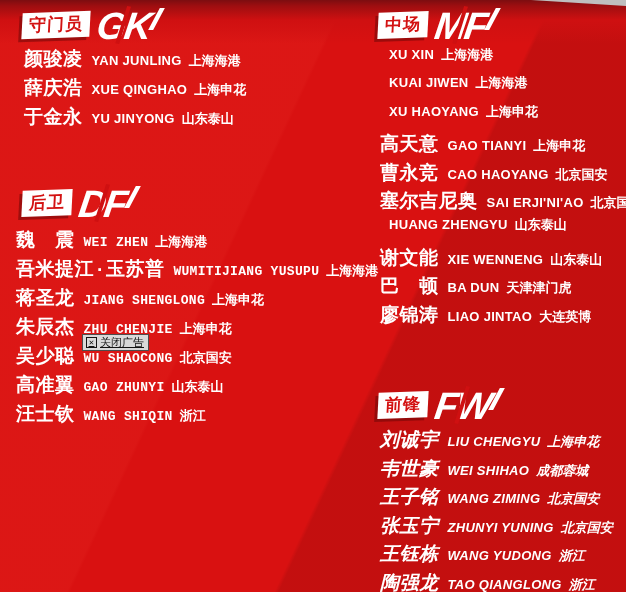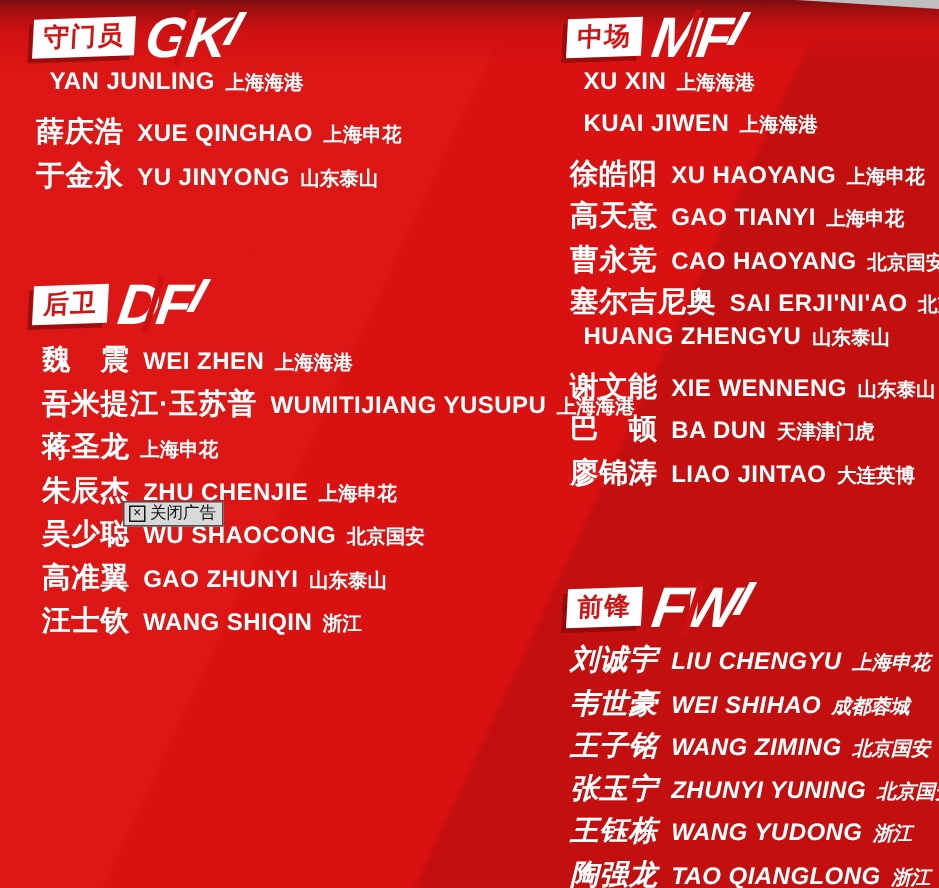--- a/index.html
+++ b/index.html
@@ -50,38 +50,39 @@
     display:inline-block;width:5px;height:22px;background:#ffffff;
     transform:skewX(-28deg);margin-left:4px;margin-bottom:8px;vertical-align:bottom;
   }
   
   ul.rows{position:absolute;list-style:none;margin:0;padding:0;z-index:1;}
   li.player-row{display:flex;align-items:baseline;white-space:nowrap;}
   .rows-gk li, .rows-df li{height:29px;}
   .rows-mf li{height:28.4px;}
   .rows-fw li{height:28.6px;font-style:italic;}
   .cn{font-size:19px;font-weight:bold;letter-spacing:0.5px;}
-  .py{font-size:16px;font-weight:bold;letter-spacing:0.3px;margin-left:9px;}
+  .py{font-size:13px;font-weight:bold;letter-spacing:0.3px;margin-left:9px;}
   .club{font-size:13px;font-weight:bold;margin-left:7px;}
   
   #hdr-gk{left:22px;top:8px;}
   #rows-gk{left:24px;top:46px;}
   #hdr-df{left:22px;top:186px;}
-  #rows-df{left:28px;top:227px;}
+  #rows-df{left:16px;top:227px;font-family:Liberation Mono, monospace;}
   #hdr-mf{left:378px;top:8px;}
   #rows-mf{left:380px;top:46px;}
   #hdr-fw{left:378px;top:388px;}
   #rows-fw{left:380px;top:427px;}
   
   .ad-close{
     position:absolute;left:82px;top:334px;height:17px;z-index:10;
     display:flex;align-items:center;gap:3px;padding:0 4px 0 3px;
     background:#d9d9d9;border:1px solid #4d4d4d;box-sizing:border-box;
     color:#141414;font-size:11px;line-height:15px;cursor:pointer;
     font-weight:normal;
+    text-decoration:underline;
   }
   .ad-close .x-icon{
     display:inline-flex;align-items:center;justify-content:center;
     width:9px;height:9px;border:1px solid #141414;
     font-size:7px;line-height:7px;color:#141414;
   }
 </style>
 </head>
 <body>
 
@@ -89,20 +90,21 @@
 <div class="bg-topband"></div>
 <div class="bg-corner"></div>
 
 <div class="sec-header" id="hdr-gk">
   <span class="zh-box">守门员</span>
   <span class="en-letters"><span>GK</span><span class="en-cut"></span></span>
   <span class="en-slash"></span>
 </div>
 <ul class="rows rows-gk" id="rows-gk">
     <li class="player-row">
+      <span class="cn">颜骏凌</span>
       <span class="py">YAN JUNLING</span>
       <span class="club">上海海港</span>
     </li>
     <li class="player-row">
       <span class="cn">薛庆浩</span>
       <span class="py">XUE QINGHAO</span>
       <span class="club">上海申花</span>
     </li>
     <li class="player-row">
       <span class="cn">于金永</span>
@@ -122,20 +124,21 @@
       <span class="py">WEI ZHEN</span>
       <span class="club">上海海港</span>
     </li>
     <li class="player-row">
       <span class="cn">吾米提江·玉苏普</span>
       <span class="py">WUMITIJIANG YUSUPU</span>
       <span class="club">上海海港</span>
     </li>
     <li class="player-row">
       <span class="cn">蒋圣龙</span>
+      <span class="py">JIANG SHENGLONG</span>
       <span class="club">上海申花</span>
     </li>
     <li class="player-row">
       <span class="cn">朱辰杰</span>
       <span class="py">ZHU CHENJIE</span>
       <span class="club">上海申花</span>
     </li>
     <li class="player-row">
       <span class="cn">吴少聪</span>
       <span class="py">WU SHAOCONG</span>
@@ -161,21 +164,20 @@
 <ul class="rows rows-mf" id="rows-mf">
     <li class="player-row">
       <span class="py">XU XIN</span>
       <span class="club">上海海港</span>
     </li>
     <li class="player-row">
       <span class="py">KUAI JIWEN</span>
       <span class="club">上海海港</span>
     </li>
     <li class="player-row">
-      <span class="cn">徐皓阳</span>
       <span class="py">XU HAOYANG</span>
       <span class="club">上海申花</span>
     </li>
     <li class="player-row">
       <span class="cn">高天意</span>
       <span class="py">GAO TIANYI</span>
       <span class="club">上海申花</span>
     </li>
     <li class="player-row">
       <span class="cn">曹永竞</span>

